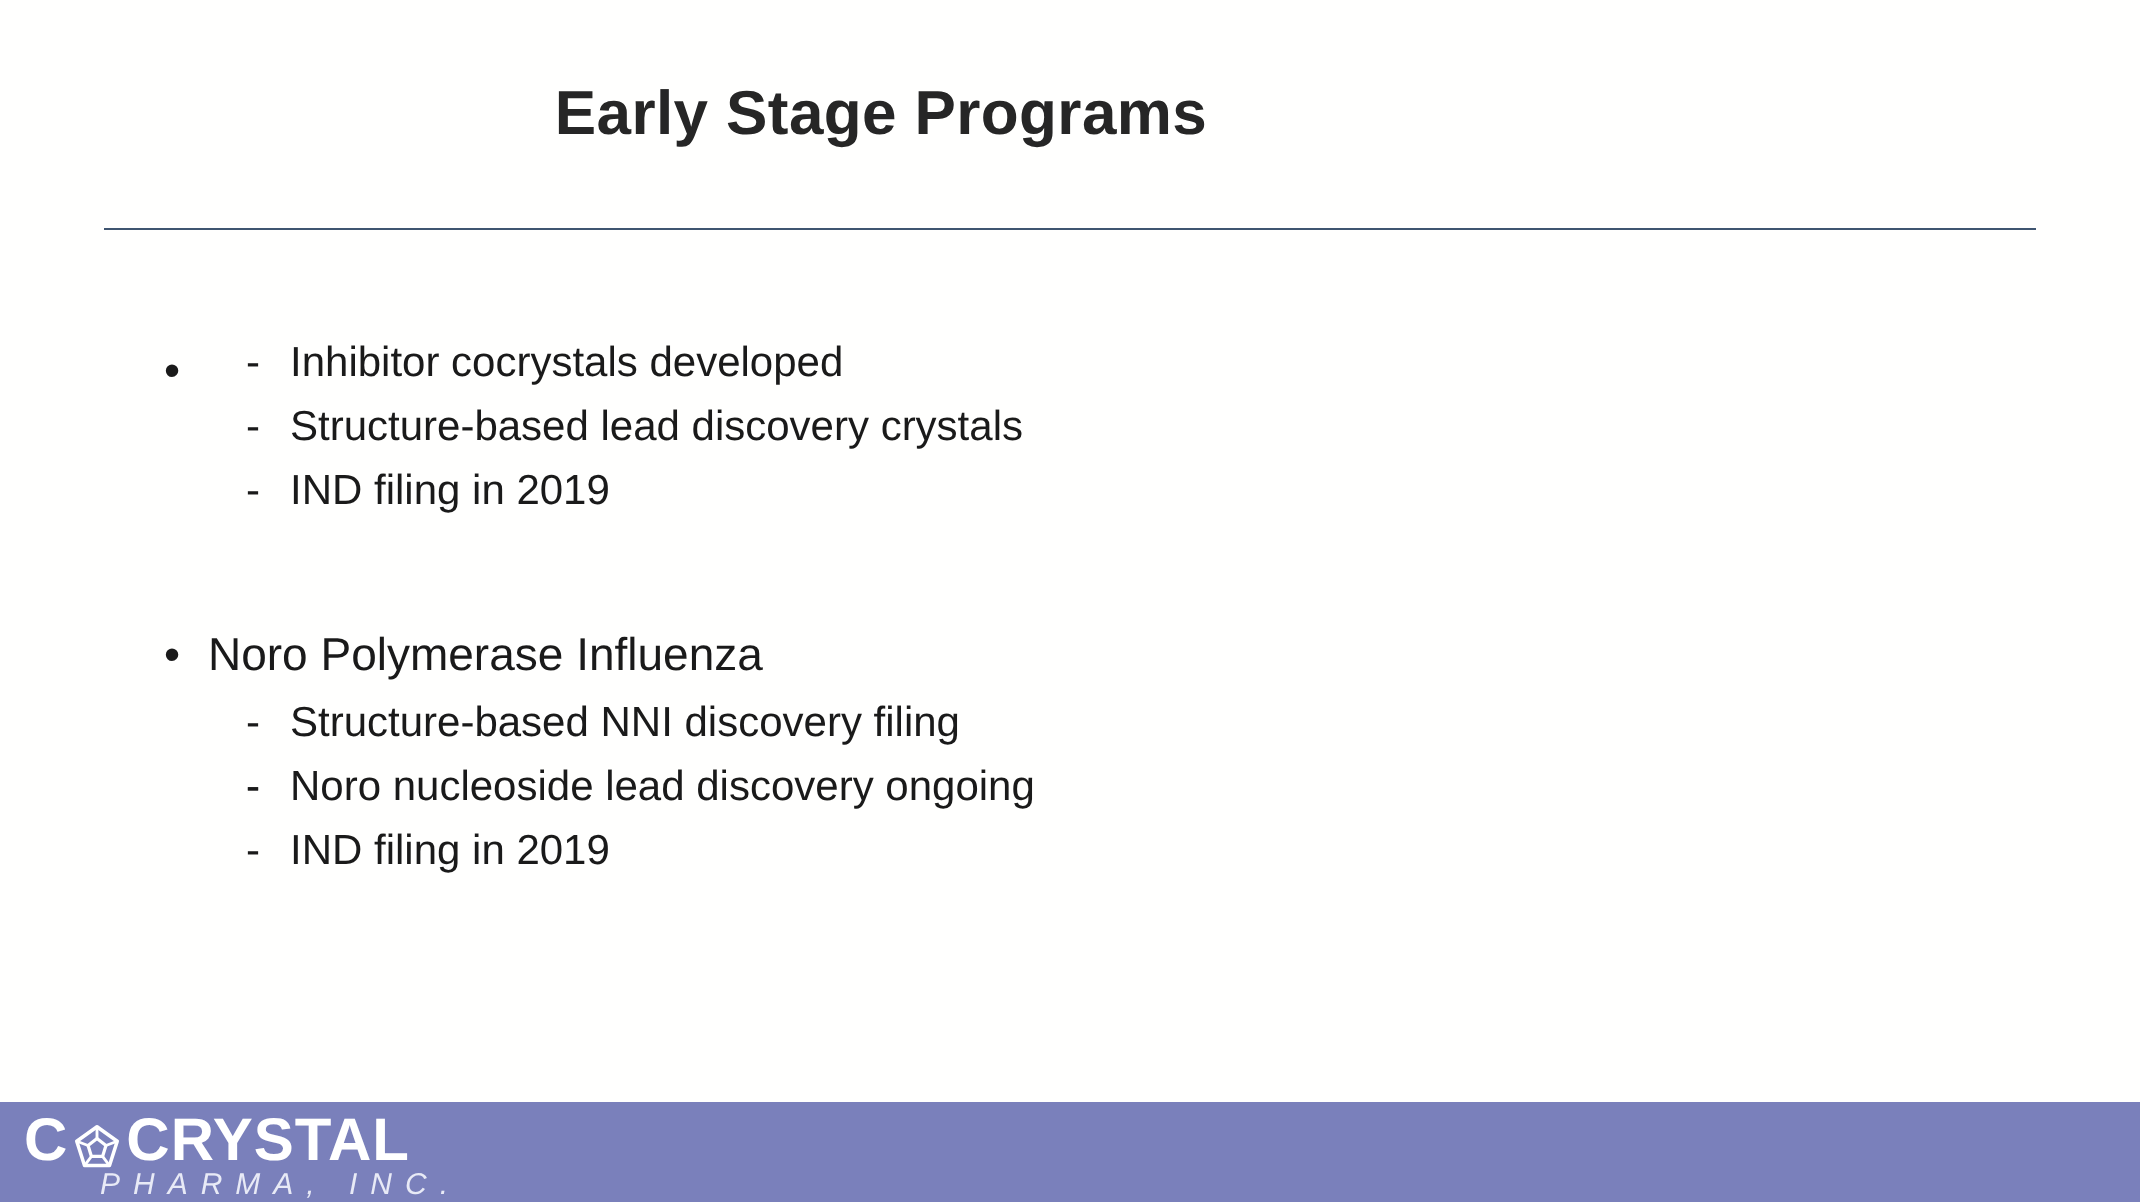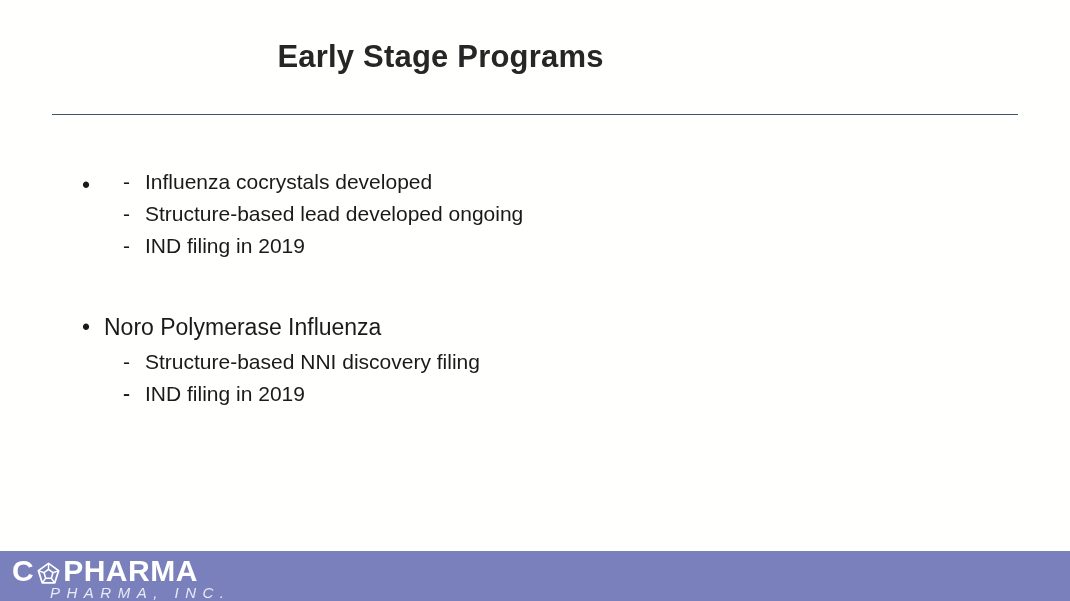--- a/index.html
+++ b/index.html
@@ -160,25 +160,25 @@
 
   <div class="body-area">
 
     <div class="group">
       <div class="lvl1">
         <span class="marker">•</span>
       </div>
       <ul class="sublist">
         <li class="lvl2">
           <span class="marker">-</span>
-          <span>Influenza cocrystals developed</span>
-        </li>
-        <li class="lvl2">
-          <span class="marker">-</span>
-          <span>Structure-based lead developed ongoing</span>
+          <span>Inhibitor cocrystals developed</span>
+        </li>
+        <li class="lvl2">
+          <span class="marker">-</span>
+          <span>Structure-based lead discovery crystals</span>
         </li>
         <li class="lvl2">
           <span class="marker">-</span>
           <span>IND filing in 2019</span>
         </li>
       </ul>
     </div>
 
     <div class="group">
       <div class="lvl1">
@@ -188,20 +188,21 @@
       <ul class="sublist">
         <li class="lvl2">
           <span class="marker">-</span>
           <span>Structure-based NNI discovery filing</span>
         </li>
         <li class="lvl2">
           <span class="marker">-</span>
         </li>
         <li class="lvl2">
           <span class="marker">-</span>
+          <span>Noro nucleoside lead discovery ongoing</span>
         </li>
         <li class="lvl2">
           <span class="marker">-</span>
           <span>IND filing in 2019</span>
         </li>
       </ul>
     </div>
 
   </div>
 
@@ -216,20 +217,20 @@
               <polygon points="16,4 28,12.6 23.4,27 8.6,27 4,12.6"></polygon>
               <polygon points="16,11 21.3,15.1 19.3,21.6 12.7,21.6 10.7,15.1" stroke-width="1.9"></polygon>
               <line x1="16" y1="4" x2="16" y2="11" stroke-width="1.7"></line>
               <line x1="28" y1="12.6" x2="21.3" y2="15.1" stroke-width="1.7"></line>
               <line x1="4" y1="12.6" x2="10.7" y2="15.1" stroke-width="1.7"></line>
               <line x1="23.4" y1="27" x2="19.3" y2="21.6" stroke-width="1.7"></line>
               <line x1="8.6" y1="27" x2="12.7" y2="21.6" stroke-width="1.7"></line>
             </g>
           </svg>
         </span>
-        <span>PHARMA</span>
+        <span>CRYSTAL</span>
       </div>
       <div class="logo-sub">PHARMA, INC.</div>
     </div>
 
   </div>
 
 </div>
 
 </body></html>

